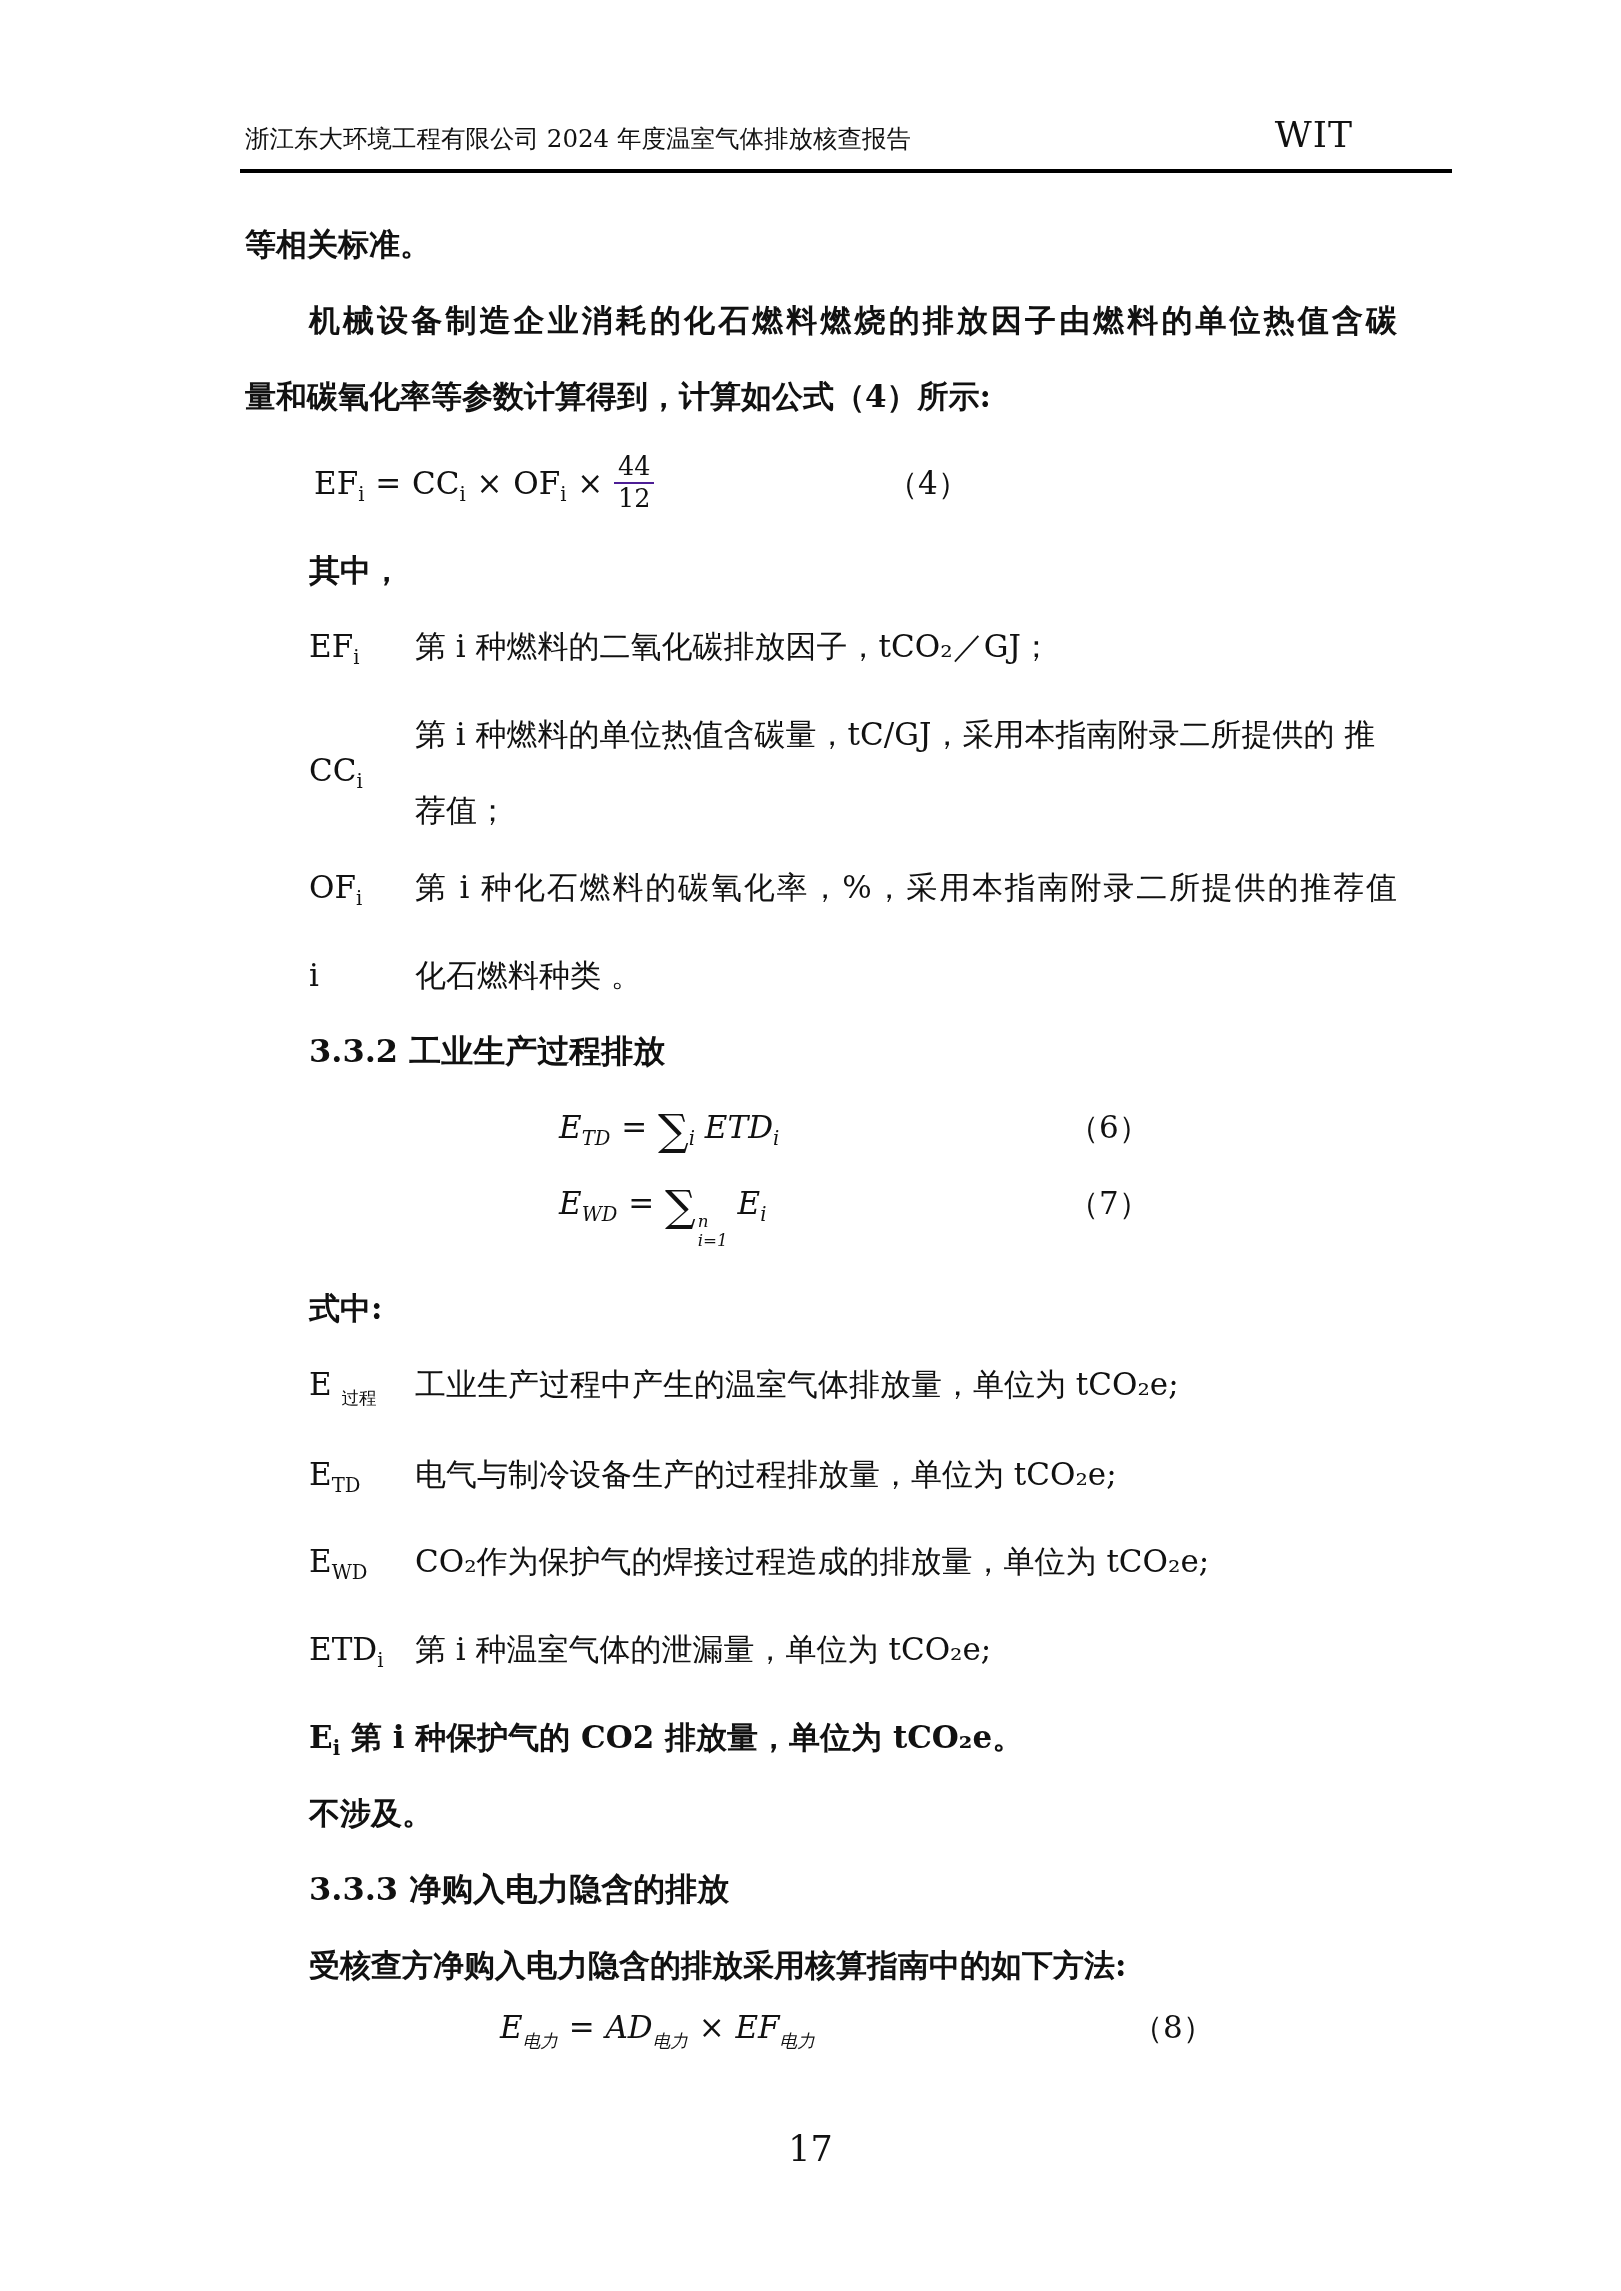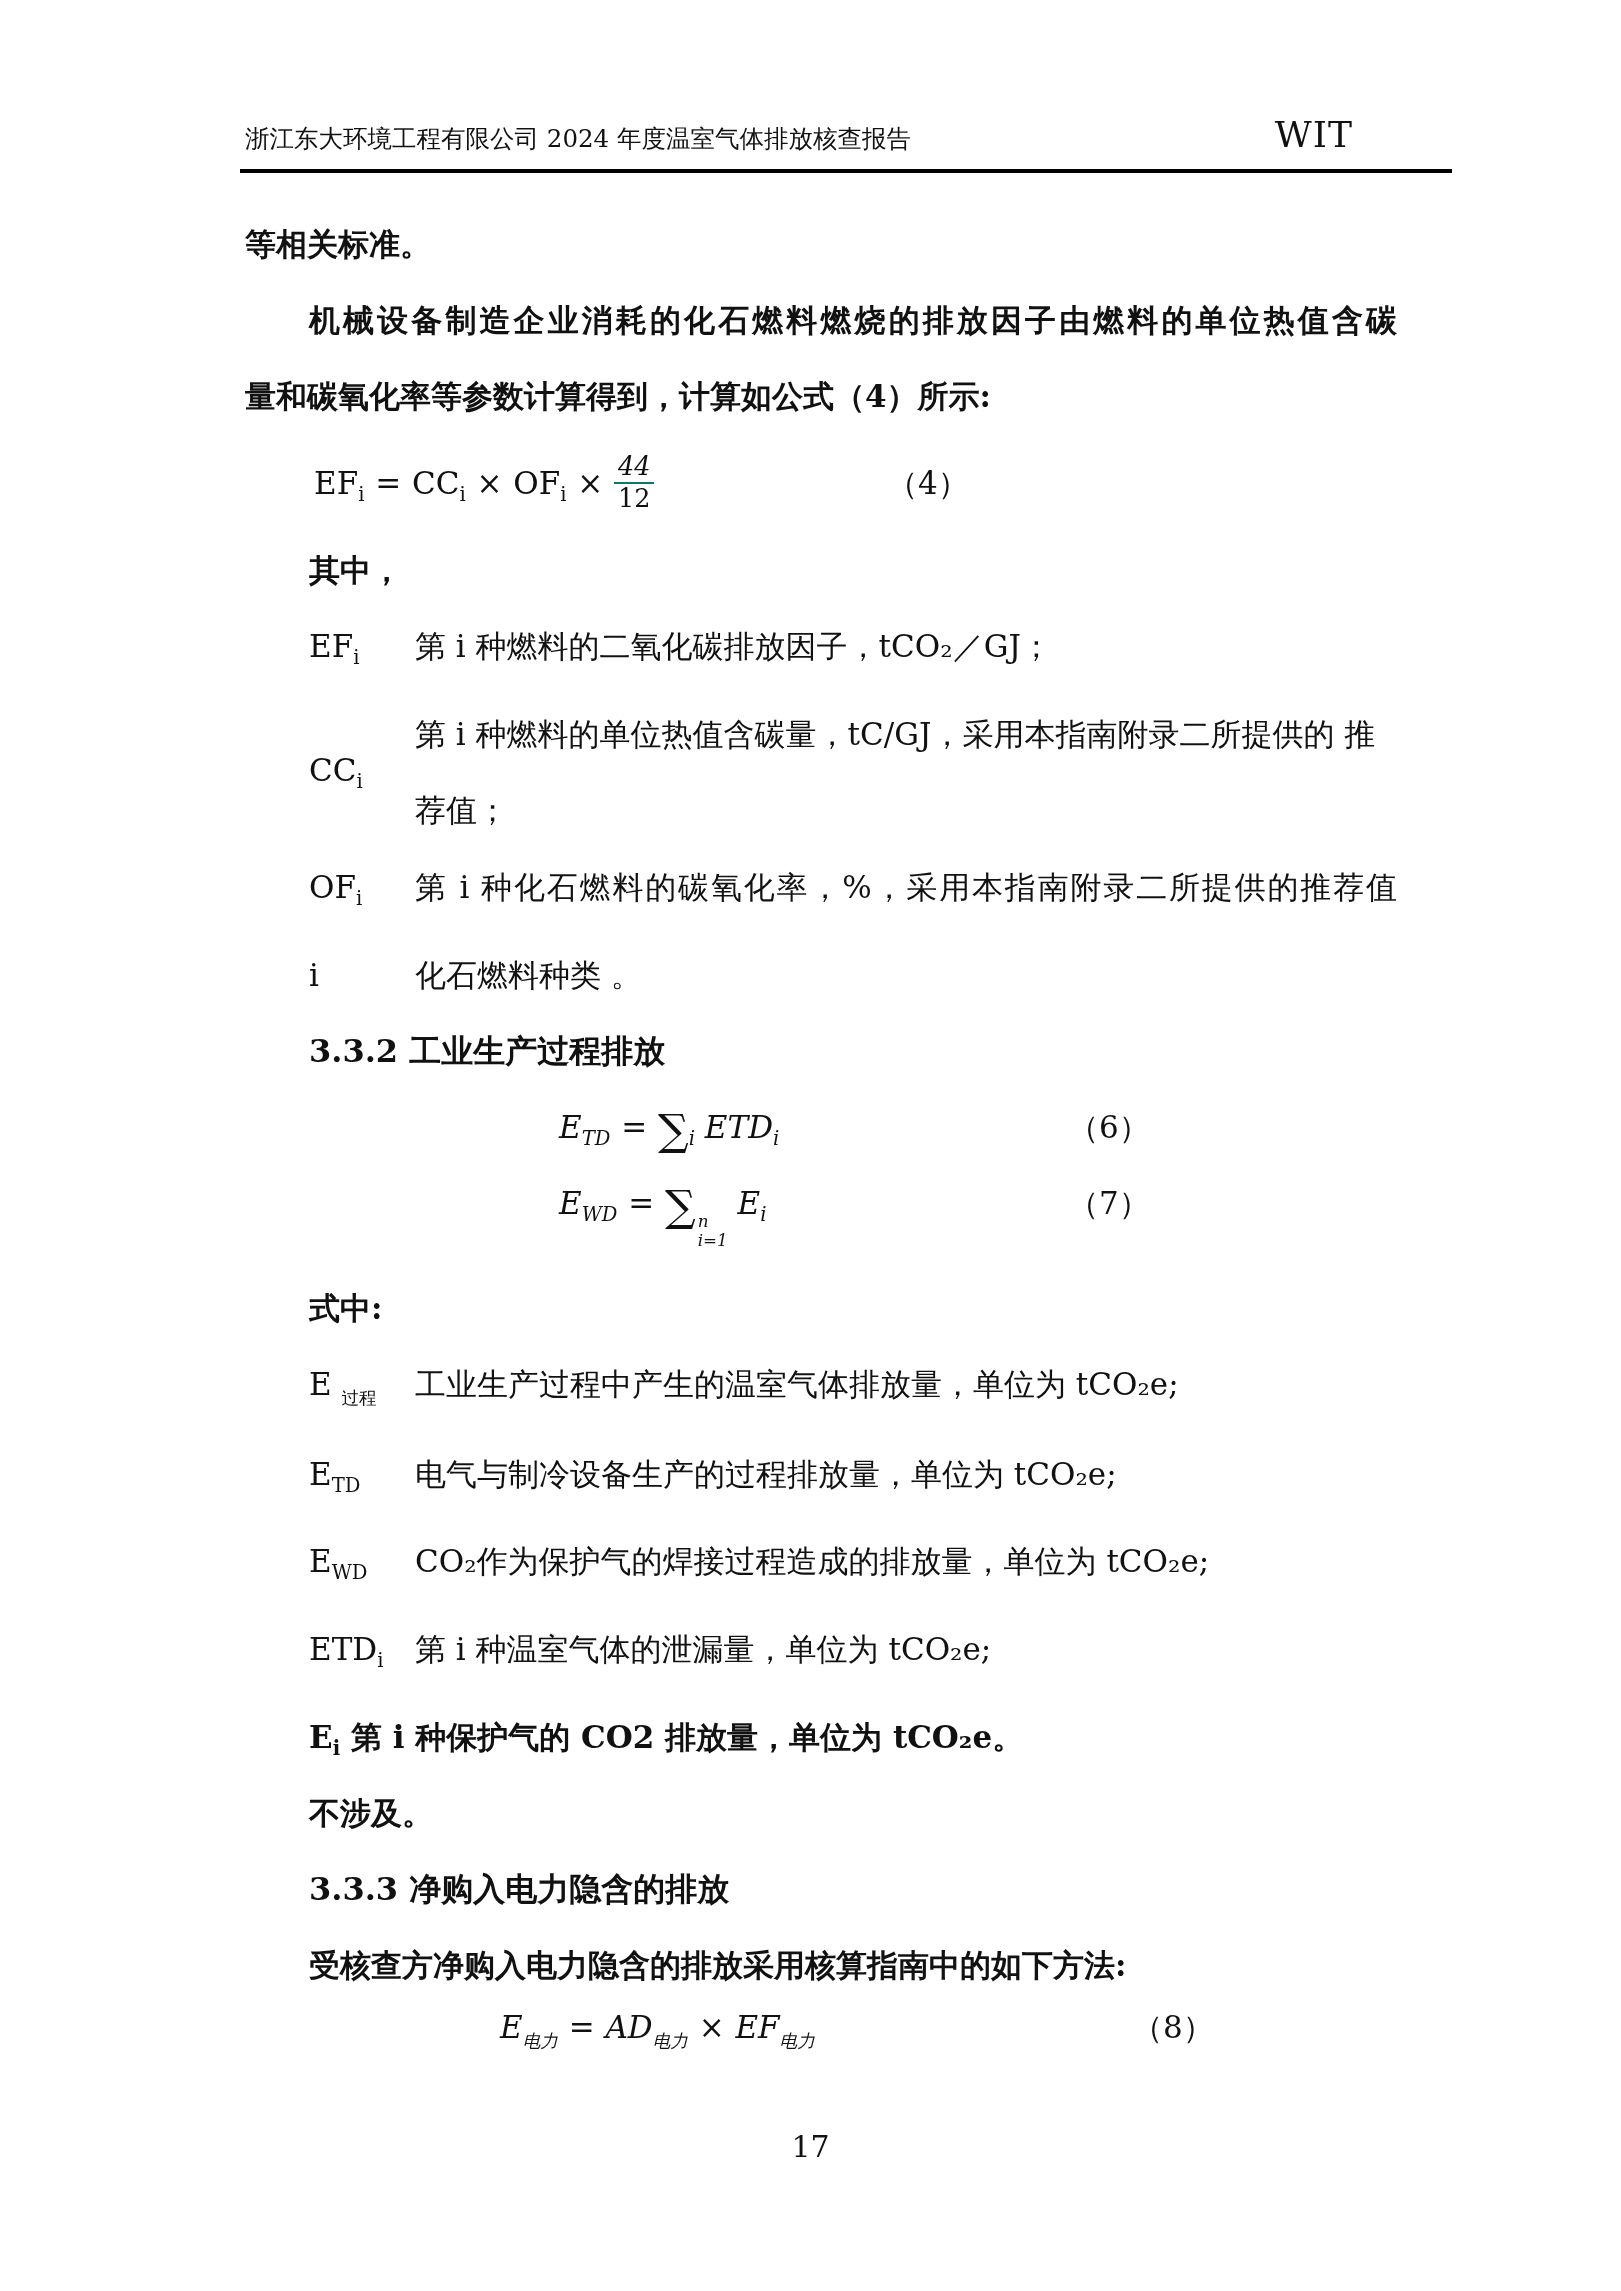--- a/index.html
+++ b/index.html
@@ -35,27 +35,27 @@
   .dline{height:76px;line-height:76px;}
 
   
   .eqrow{position:relative;height:76px;line-height:76px;}
   .eq4row{position:relative;height:98px;line-height:98px;}
   .f{position:absolute;top:0;white-space:nowrap;}
   .it{font-style:italic;}
   .n{position:absolute;top:0;white-space:nowrap;}
   .op{margin:0 10.8px;}
   .frac{display:inline-block;vertical-align:middle;font-size:25.5px;line-height:1.15;text-align:center;margin-top:-5.9px;}
-  .frac .num{display:block;border-bottom:2px solid #0f766e;padding:0 3.9px;font-style:italic;}
+  .frac .num{display:block;border-bottom:2px solid #4c1d95;padding:0 3.9px;}
   .frac .den{display:block;}
   .sum{font-size:43px;line-height:1;vertical-align:-6.9px;font-style:normal;}
   .lims{display:inline-flex;flex-direction:column;align-items:flex-start;font-size:16.7px;line-height:1.12;vertical-align:-13.7px;margin-left:2px;font-style:italic;}
 
   
-  .footer{position:absolute;left:0;top:2129px;width:100%;text-align:center;font-size:30px;}
+  .footer{position:absolute;left:0;top:2129px;width:100%;text-align:center;font-size:35px;}
 </style>
 </head>
 <body>
 
 <div class="page">
 
   <div class="header">
     <span>浙江东大环境工程有限公司 2024 年度温室气体排放核查报告</span>
     <span class="logo">WIT</span>
   </div>

